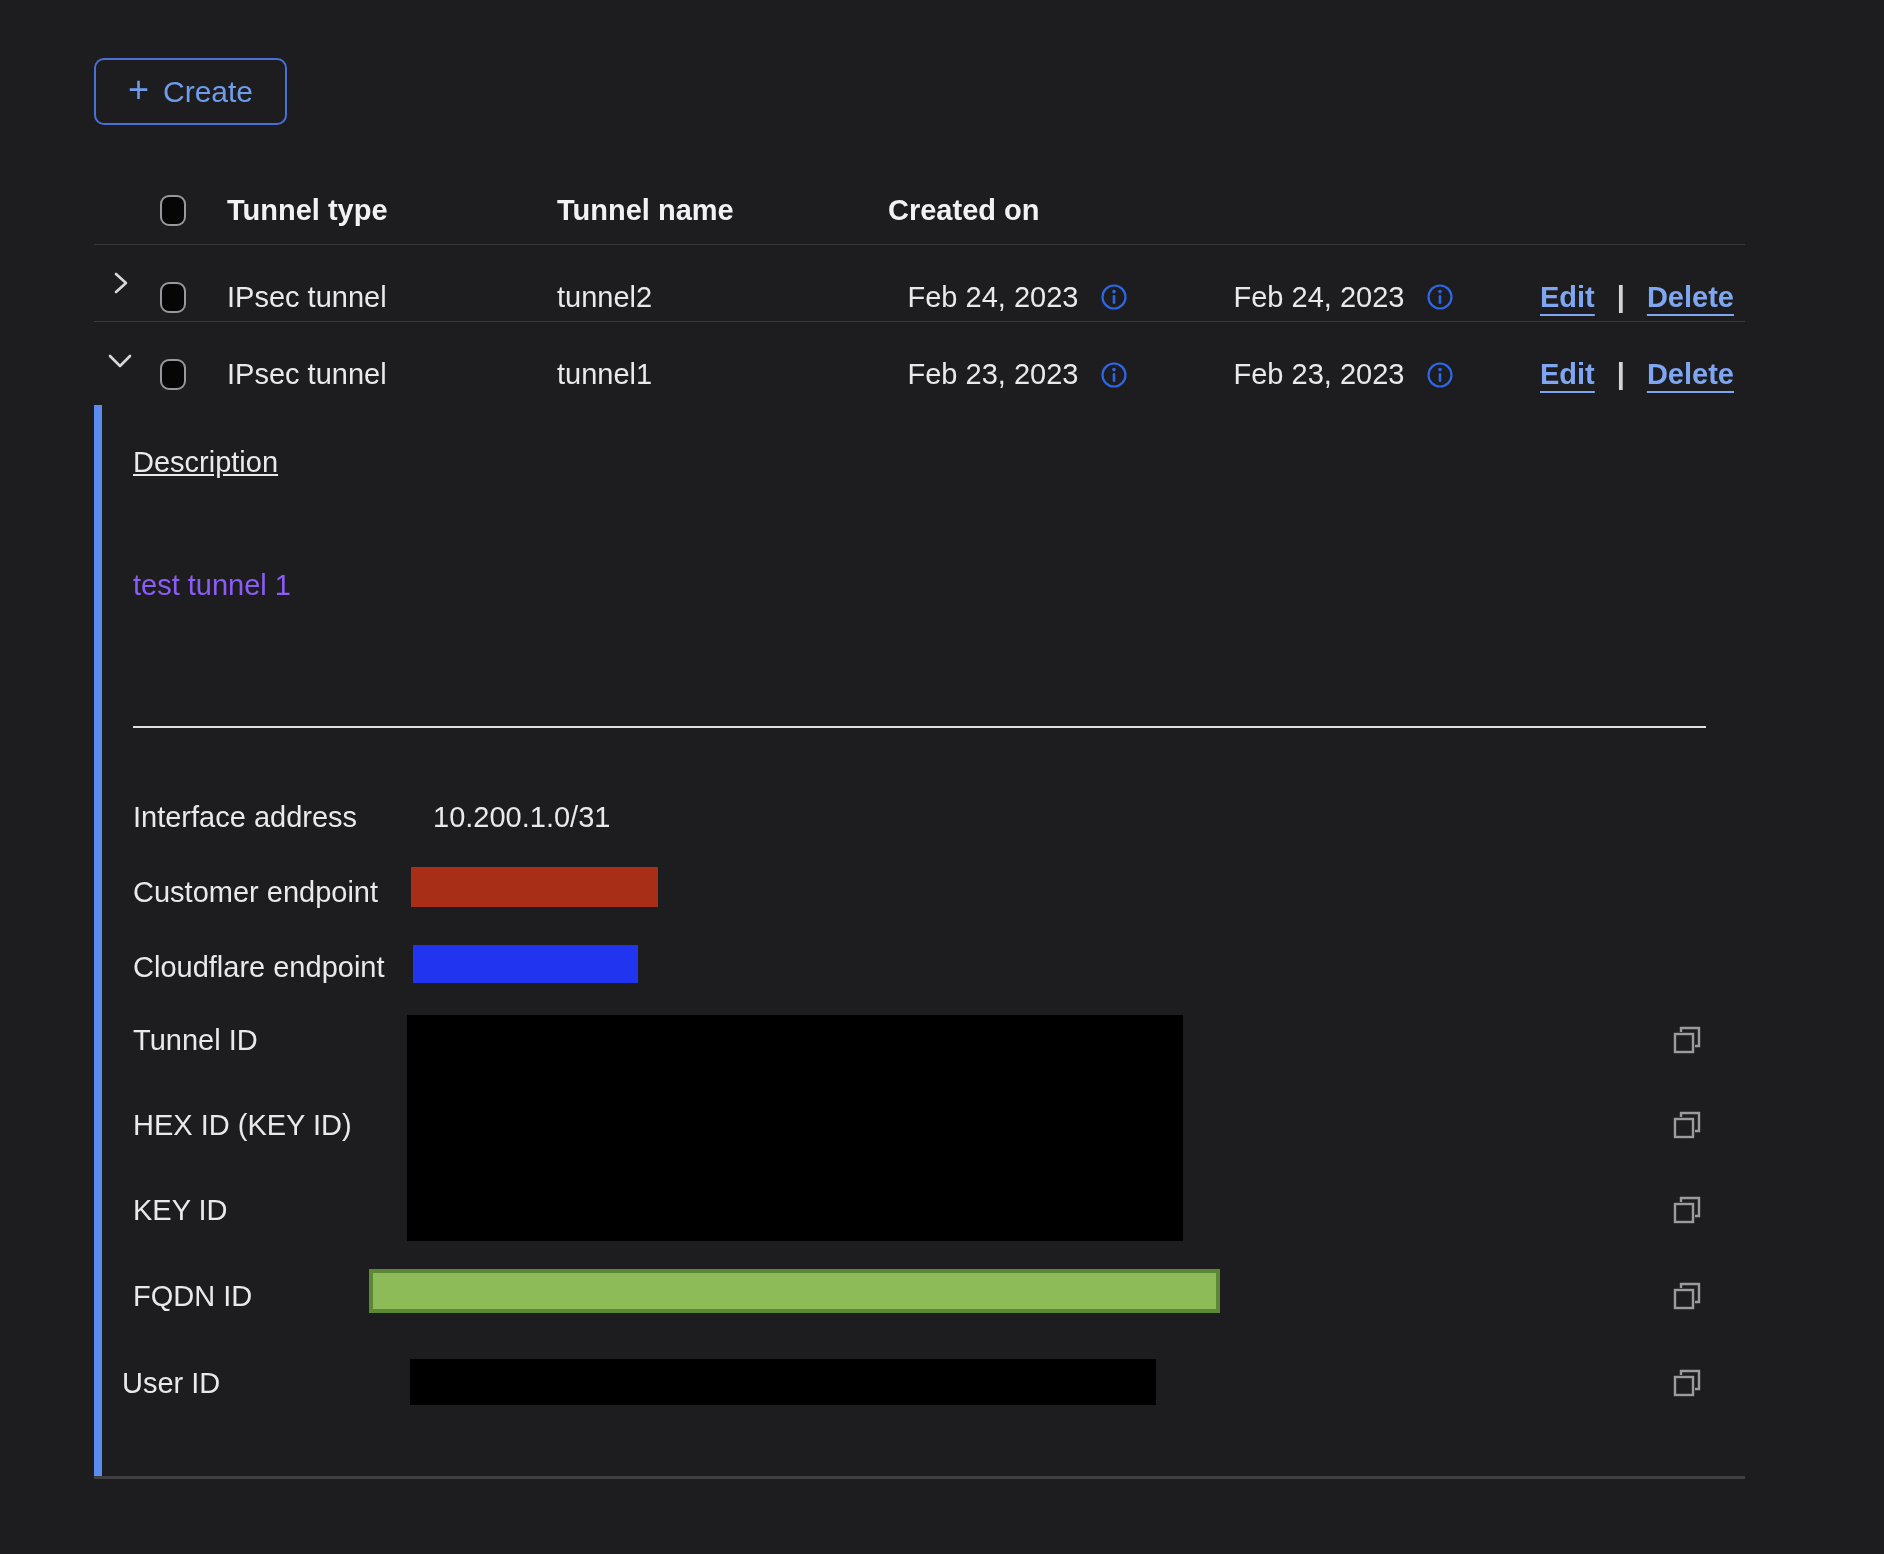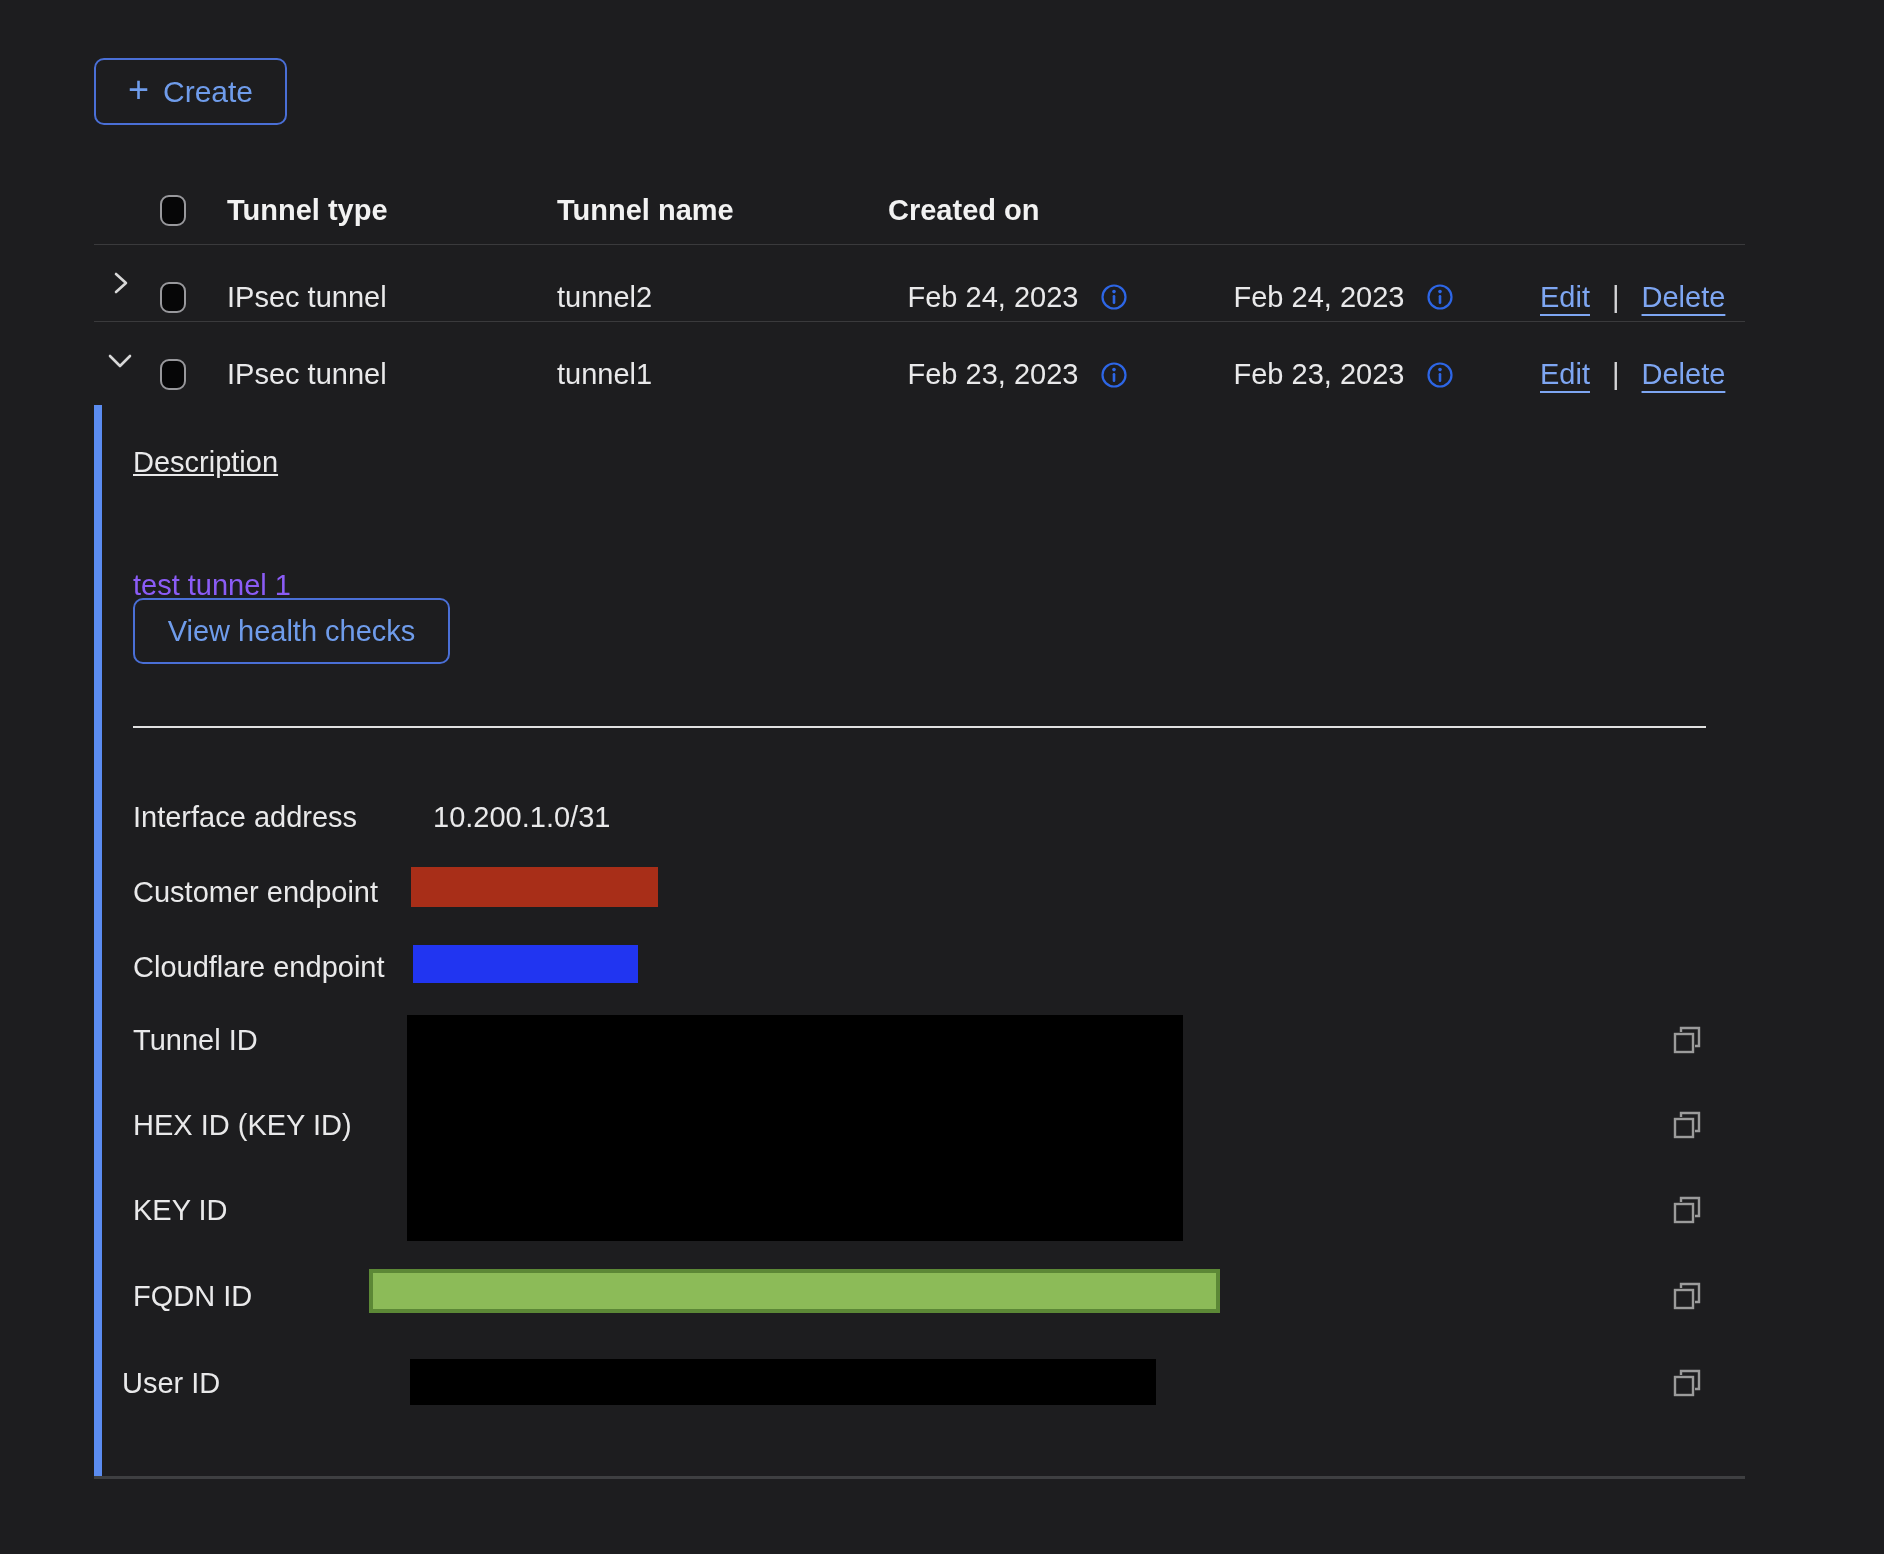--- a/index.html
+++ b/index.html
@@ -25,21 +25,21 @@
   .row-grid {
     display:grid;
     grid-template-columns:52px 67px 330px 331px 274px 378px 1fr;
     align-items:center;
   }
   .thead { height:97px; border-bottom:1px solid #3a3a3c; font-weight:700; color:#f2f2f2; }
   .trow  { height:77px; }
   .trow.bordered { border-bottom:1px solid #3a3a3c; }
   .cell { padding-left:14px;margin-top:28px; }
   .cell.center { padding-left:0; display:flex; justify-content:center; }
-  .cell.actions { display:flex; justify-content:flex-end; align-items:center; gap:22px; padding-right:33px; }
+  .cell.actions { display:flex; justify-content:flex-end; align-items:center; gap:22px; padding-right:33px;font-weight:bold; }
   .checkbox {
     width:26px; height:31px; border:2px solid #98989c; border-radius:9px;
     background:#060607; cursor:pointer;
   }
   .chev { display:flex; align-items:center; justify-content:center; width:52px; cursor:pointer; }
   .date-cell { display:flex; align-items:center; gap:22px;justify-content:center; }
   .link { color:#7ea6f2; text-decoration:underline; text-underline-offset:7px; cursor:pointer; }
   .pipe { color:#d4d4d6; }
   
   .details {
@@ -149,21 +149,20 @@
         <span class="link">Delete</span>
       </div>
     </div>
 
     <div class="details">
       <div class="accent-bar" style="background-color: rgb(91, 140, 240);"></div>
 
       <div class="abs lbl" style="left:39px; top:47px;text-decoration:underline;">Description</div>
       <div class="abs lbl muted" style="left:39px; top:132px;">test tunnel 1</div>
 
-      <button class="health-btn">View health checks</button>
 
       <div class="separator"></div>
 
       <div class="abs lbl" style="left:39px; top:402px;">Interface address</div>
       <div class="abs lbl" style="left:339px; top:402px;">10.200.1.0/31</div>
 
       <div class="abs lbl" style="left:39px; top:477px;">Customer endpoint</div>
       <div class="bar" style="left: 317px; top: 468px; width: 247px; height: 40px; background-color: rgb(168, 46, 24);"></div>
 
       <div class="abs lbl" style="left:39px; top:552px;">Cloudflare endpoint</div>

